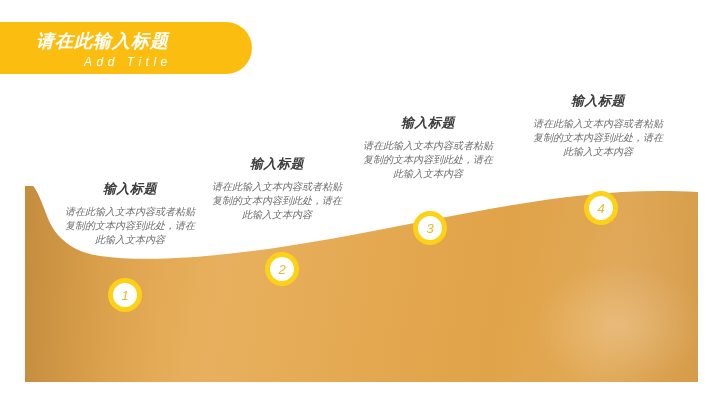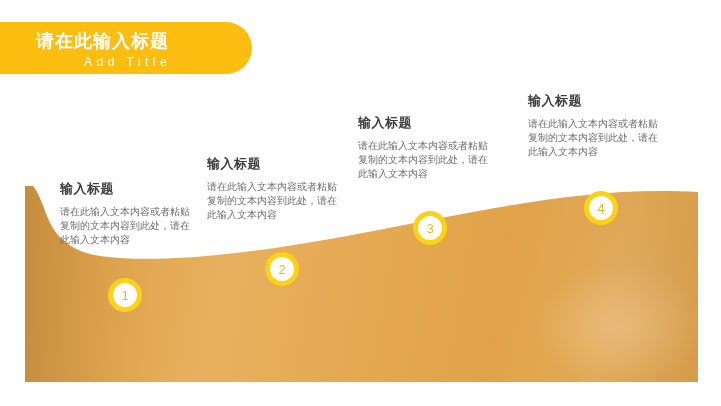--- a/index.html
+++ b/index.html
@@ -10,20 +10,21 @@
   body {
     font-family: "Liberation Sans", "DejaVu Sans", sans-serif;
   }
 
   #slide {
     position: relative;
     width: 710px;
     height: 406px;
     background: #ffffff;
     overflow: hidden;
+    font-style: italic;
   }
 
   
   .title-banner {
     position: absolute;
     left: -20px;
     top: 22px;
     width: 272px;
     height: 52px;
     background: #fbbe10;
@@ -90,20 +91,21 @@
     position: absolute;
     left: 0; top: 0;
     width: 673px;
     height: 120px;
     z-index: 6;
   }
 
   
   .col {
     position: absolute;
+    text-align: center;
     z-index: 20;
   }
   .col .col-title {
     font-size: 13px;
     font-weight: bold;
     color: #3d3d3d;
     margin: 0 0 7px 0;
     letter-spacing: 0.5px;
     font-family: "DejaVu Sans", "Liberation Sans", sans-serif;
   }

